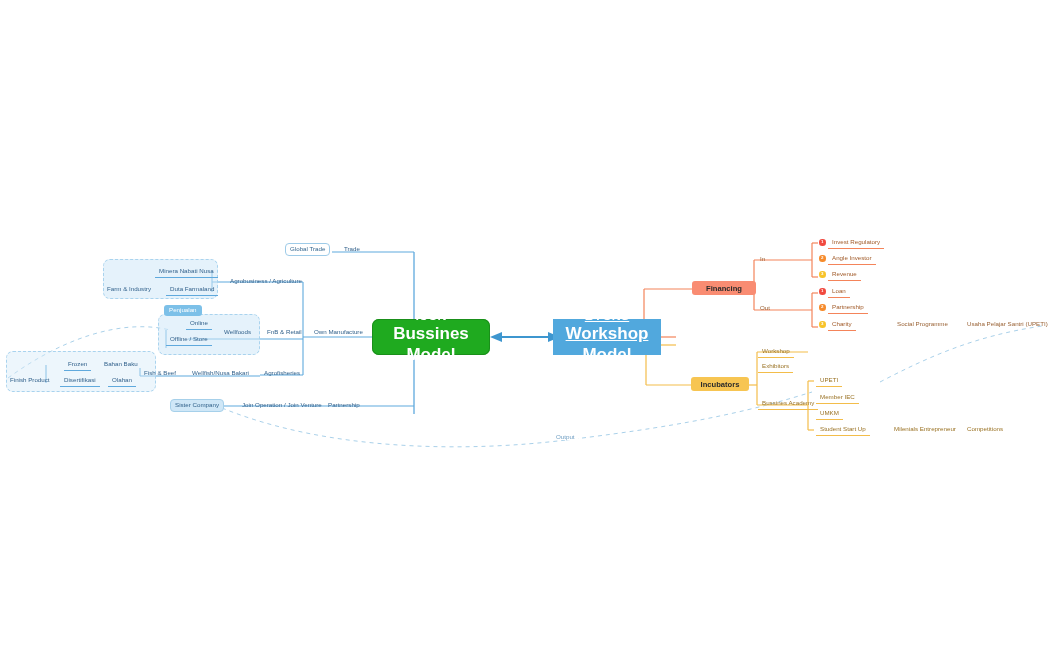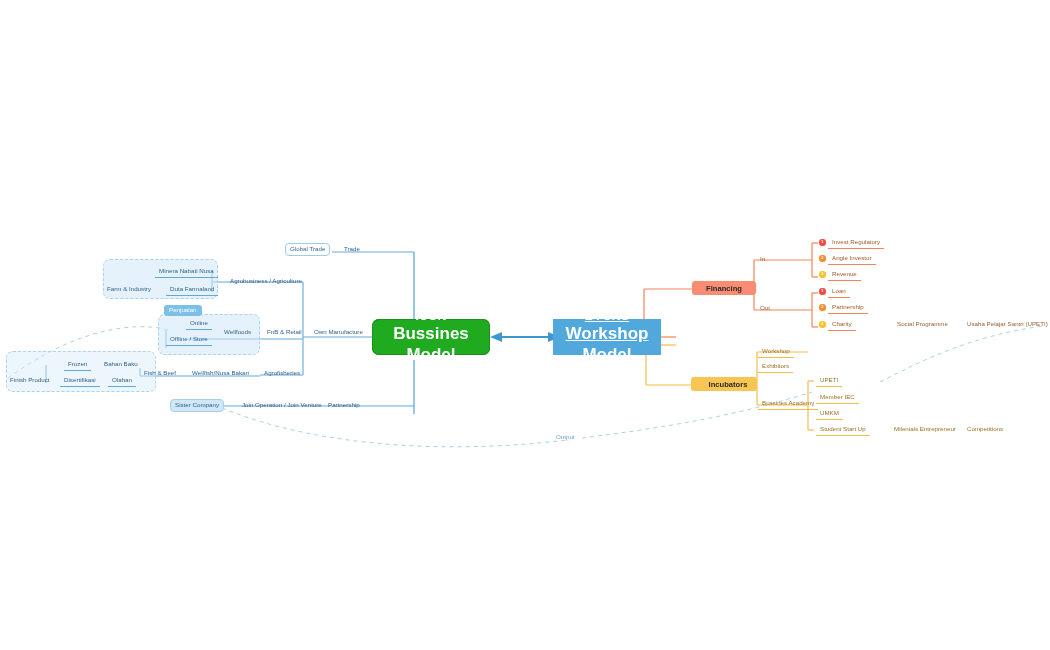--- a/index.html
+++ b/index.html
@@ -75,21 +75,21 @@
     line-height:1;padding:2px 4px 3px 4px;
   }
   .ylbl.u{border-bottom:1.4px solid #f3bd4a;}
 
   .brandchip{
     position:absolute;display:flex;align-items:center;justify-content:center;
     font-size:7.6px;font-weight:bold;color:#2b2b2b;border-radius:3px;
     height:14px;
   }
   #chip-financing{left:692px;top:281px;width:64px;background:#f98c72;}
-  #chip-incubators{left:691px;top:377px;width:58px;background:#f7c552;padding-left:8px;}
+  #chip-incubators{left:691px;top:377px;width:58px;background:#f7c552;}
 
   
   .badge{
     position:absolute;width:6.5px;height:6.5px;border-radius:50%;
     display:flex;align-items:center;justify-content:center;
     font-size:4.4px;color:#fff;font-weight:bold;line-height:1;
   }
   .b1{background:#f1493f;}
   .b2{background:#f68b2c;}
   .b3{background:#f7c32a;}

